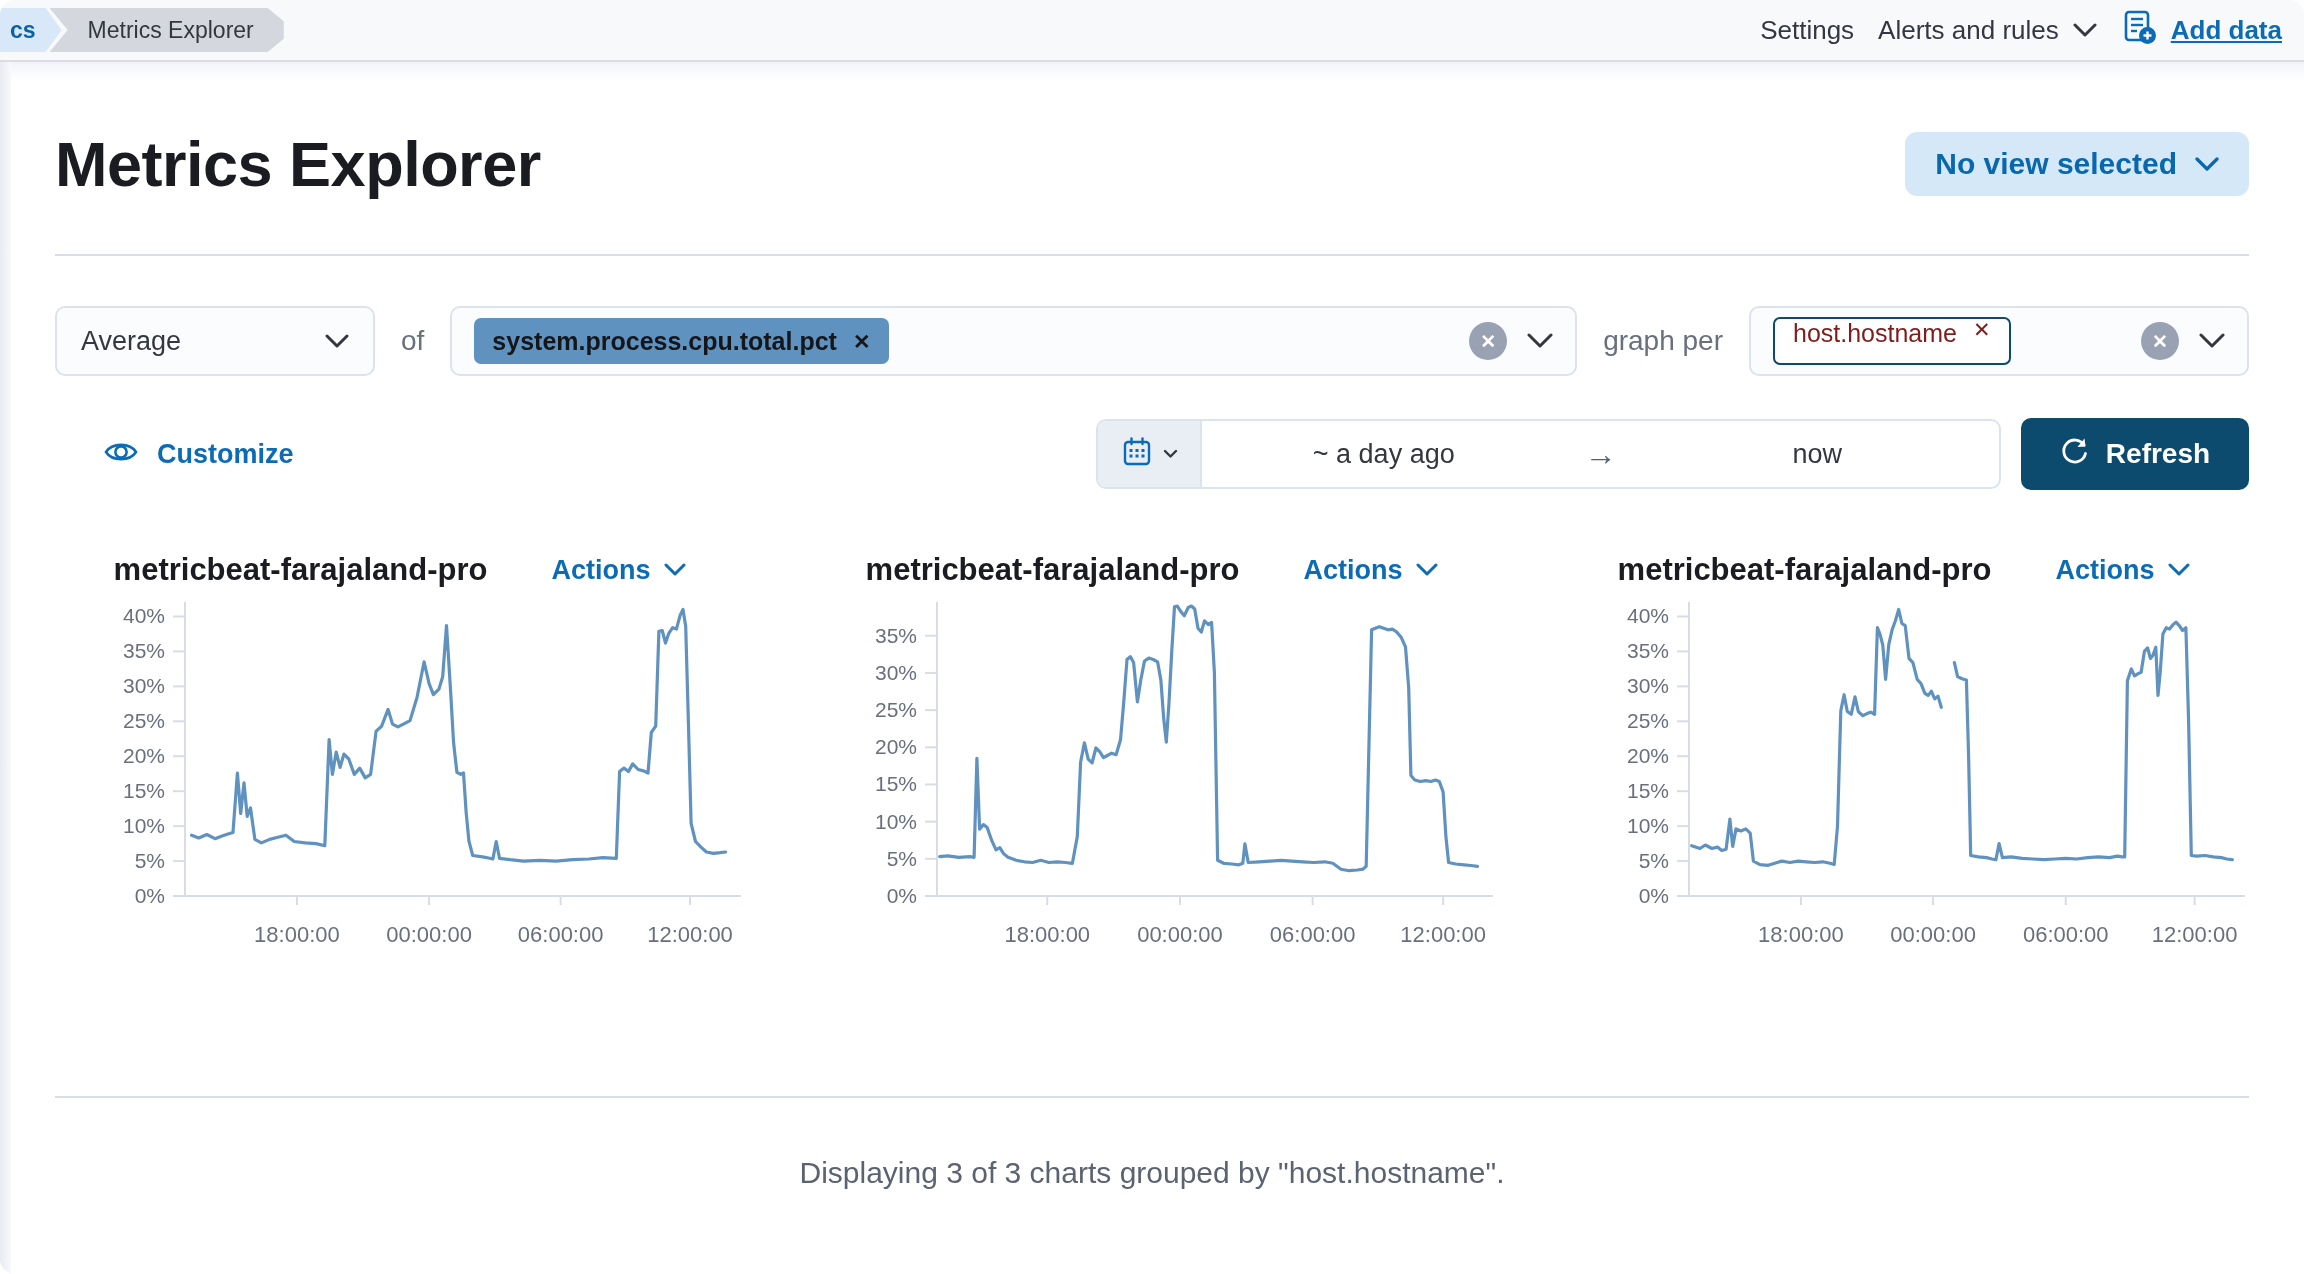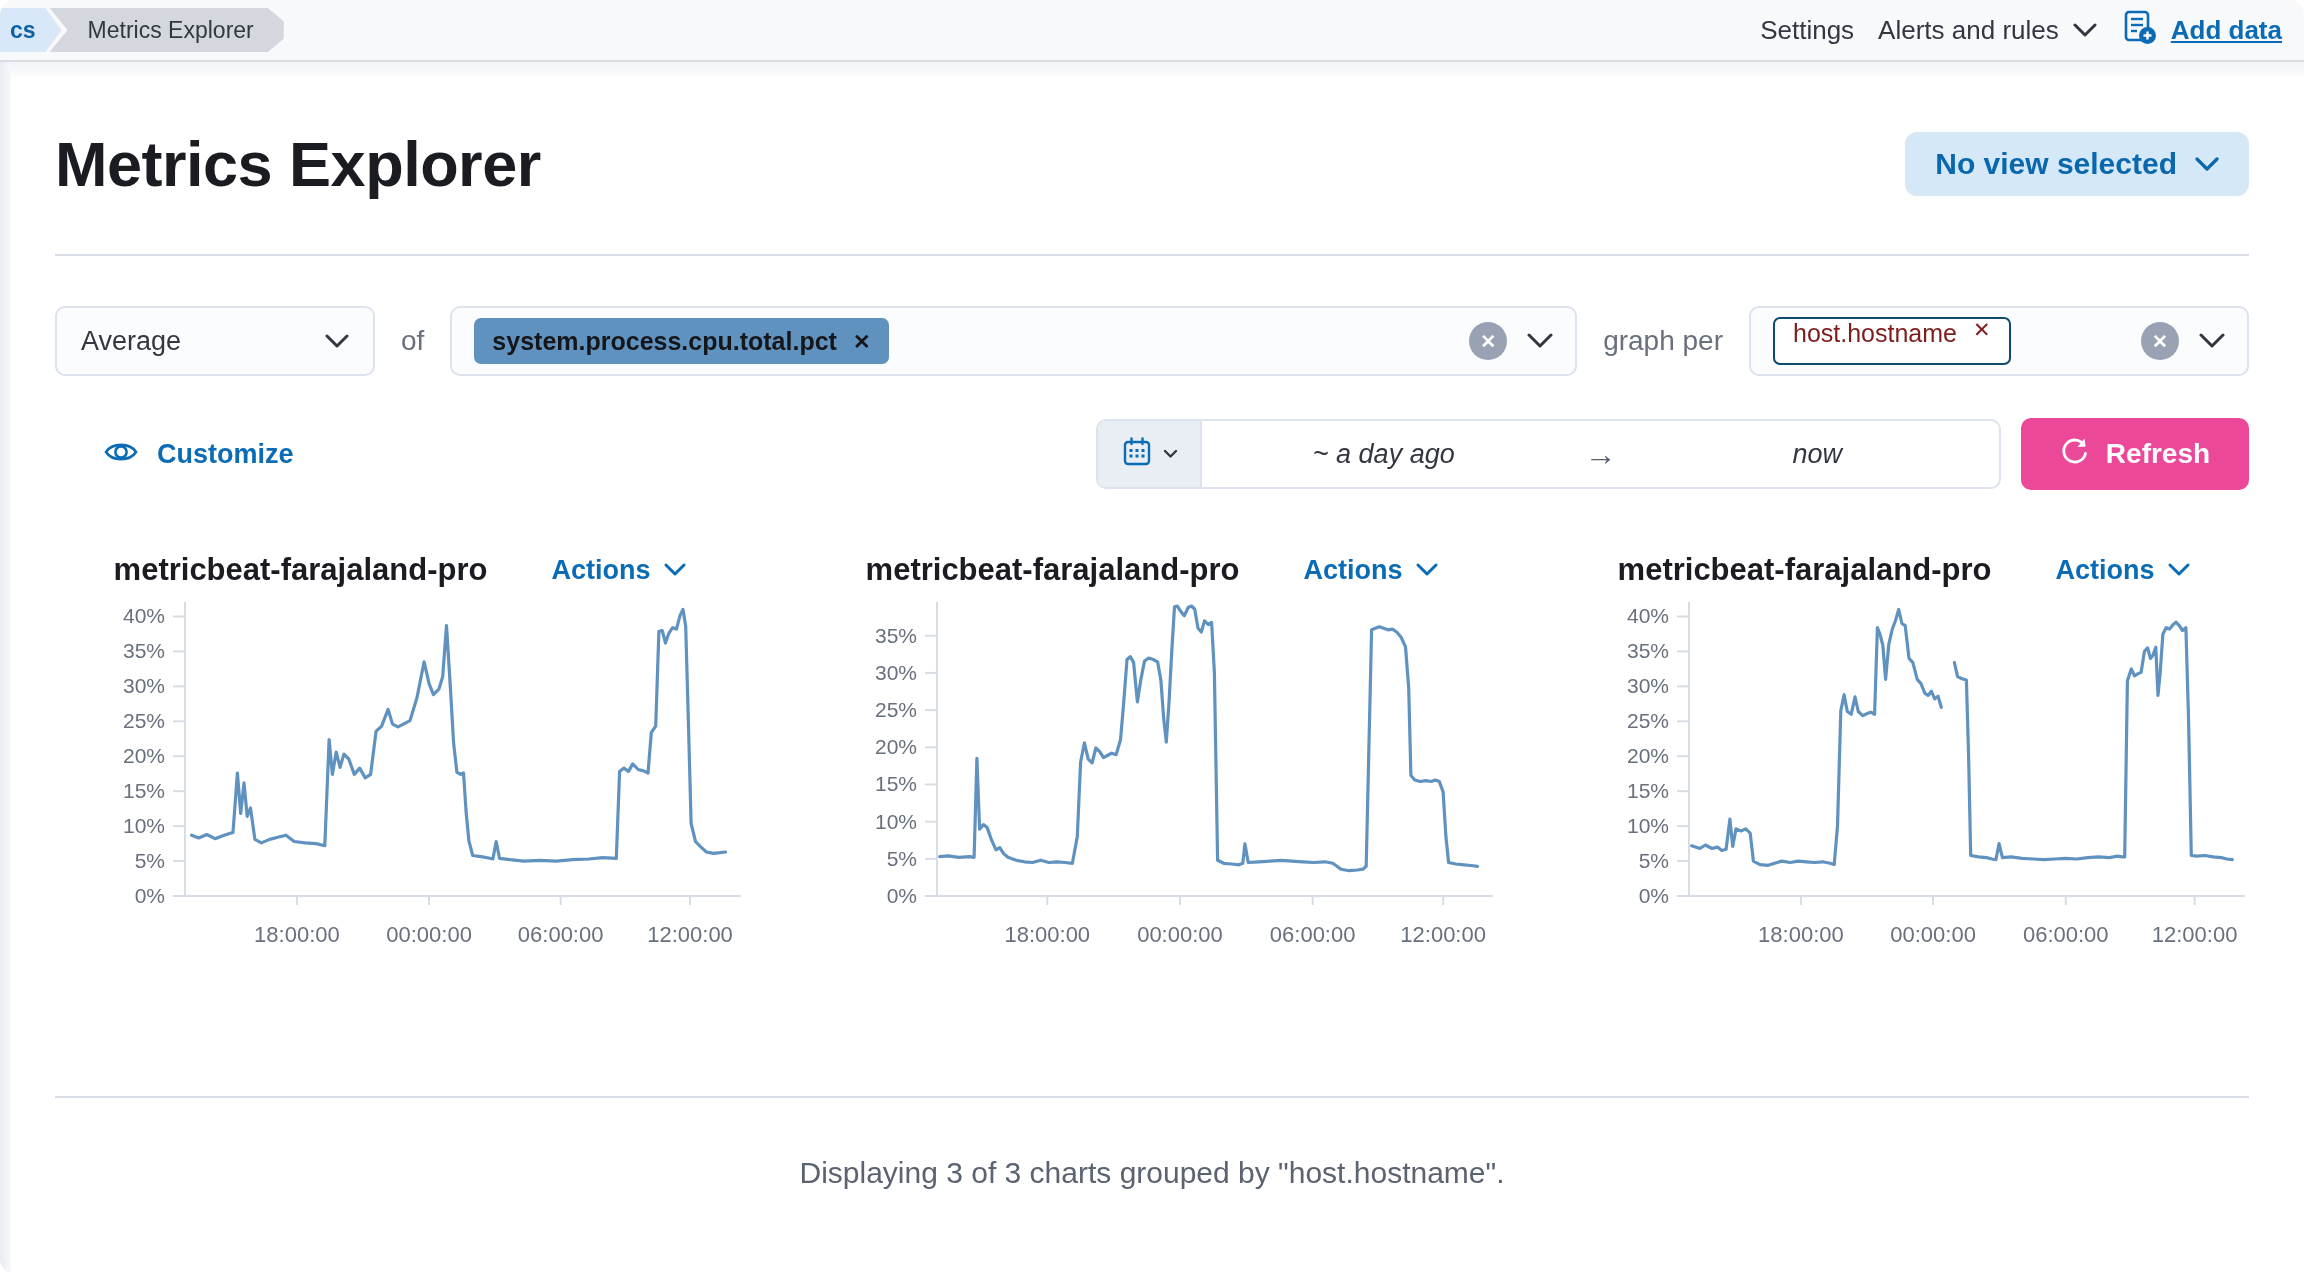--- a/index.html
+++ b/index.html
@@ -86,25 +86,25 @@
   .customize { margin-left:48px; display:flex; align-items:center; gap:18px; cursor:pointer; }
   .customize .label { color:#0b6cb5; font-weight:600; font-size:27px; }
   .spacer { flex:1; }
   .datepicker { width:905px; background:#fff; overflow:hidden; cursor:pointer; }
   .dp-cal {
     width:104px; align-self:stretch; background:#e9edf4; border-right:2px solid #dde3ec;
     display:flex; align-items:center; justify-content:center; gap:10px;
     border-radius:8px 0 0 8px;
   }
   .dp-cal .chev-sm { color:#343741; }
-  .dp-seg { flex:1; display:flex; align-items:center; justify-content:center; font-size:27px; color:#343741;font-style:italic; }
+  .dp-seg { flex:1; display:flex; align-items:center; justify-content:center; font-size:27px; color:#343741; }
   .dp-arrow { width:70px; display:flex; align-items:center; justify-content:center; font-size:32px; color:#5a6270; }
   .refresh-btn {
     margin-left:20px; width:228px; height:72px; border-radius:10px; border:none; cursor:pointer;
-    background:#ec4899; color:#fff; font-size:28px; font-weight:600; font-family:inherit;
+    background:#0c4a6e; color:#fff; font-size:28px; font-weight:600; font-family:inherit;
     display:flex; align-items:center; justify-content:center; gap:16px;
   }
   
   .charts-grid { margin-top:62px; display:grid; grid-template-columns:repeat(3,1fr); column-gap:62px; }
   .chart-head { display:flex; align-items:center; justify-content:center; gap:64px; }
   .chart-title { font-size:31px; font-weight:700; color:#1a1c21; white-space:nowrap; overflow:hidden; }
   .actions-link { display:flex; align-items:center; gap:14px; color:#0b6cb5; font-weight:600; font-size:27px; cursor:pointer; white-space:nowrap; }
   .plot { margin-top:8px; }
   .plot svg { width:100%; height:auto; display:block; }
   .plot text { font-family:"Liberation Sans", sans-serif; }

